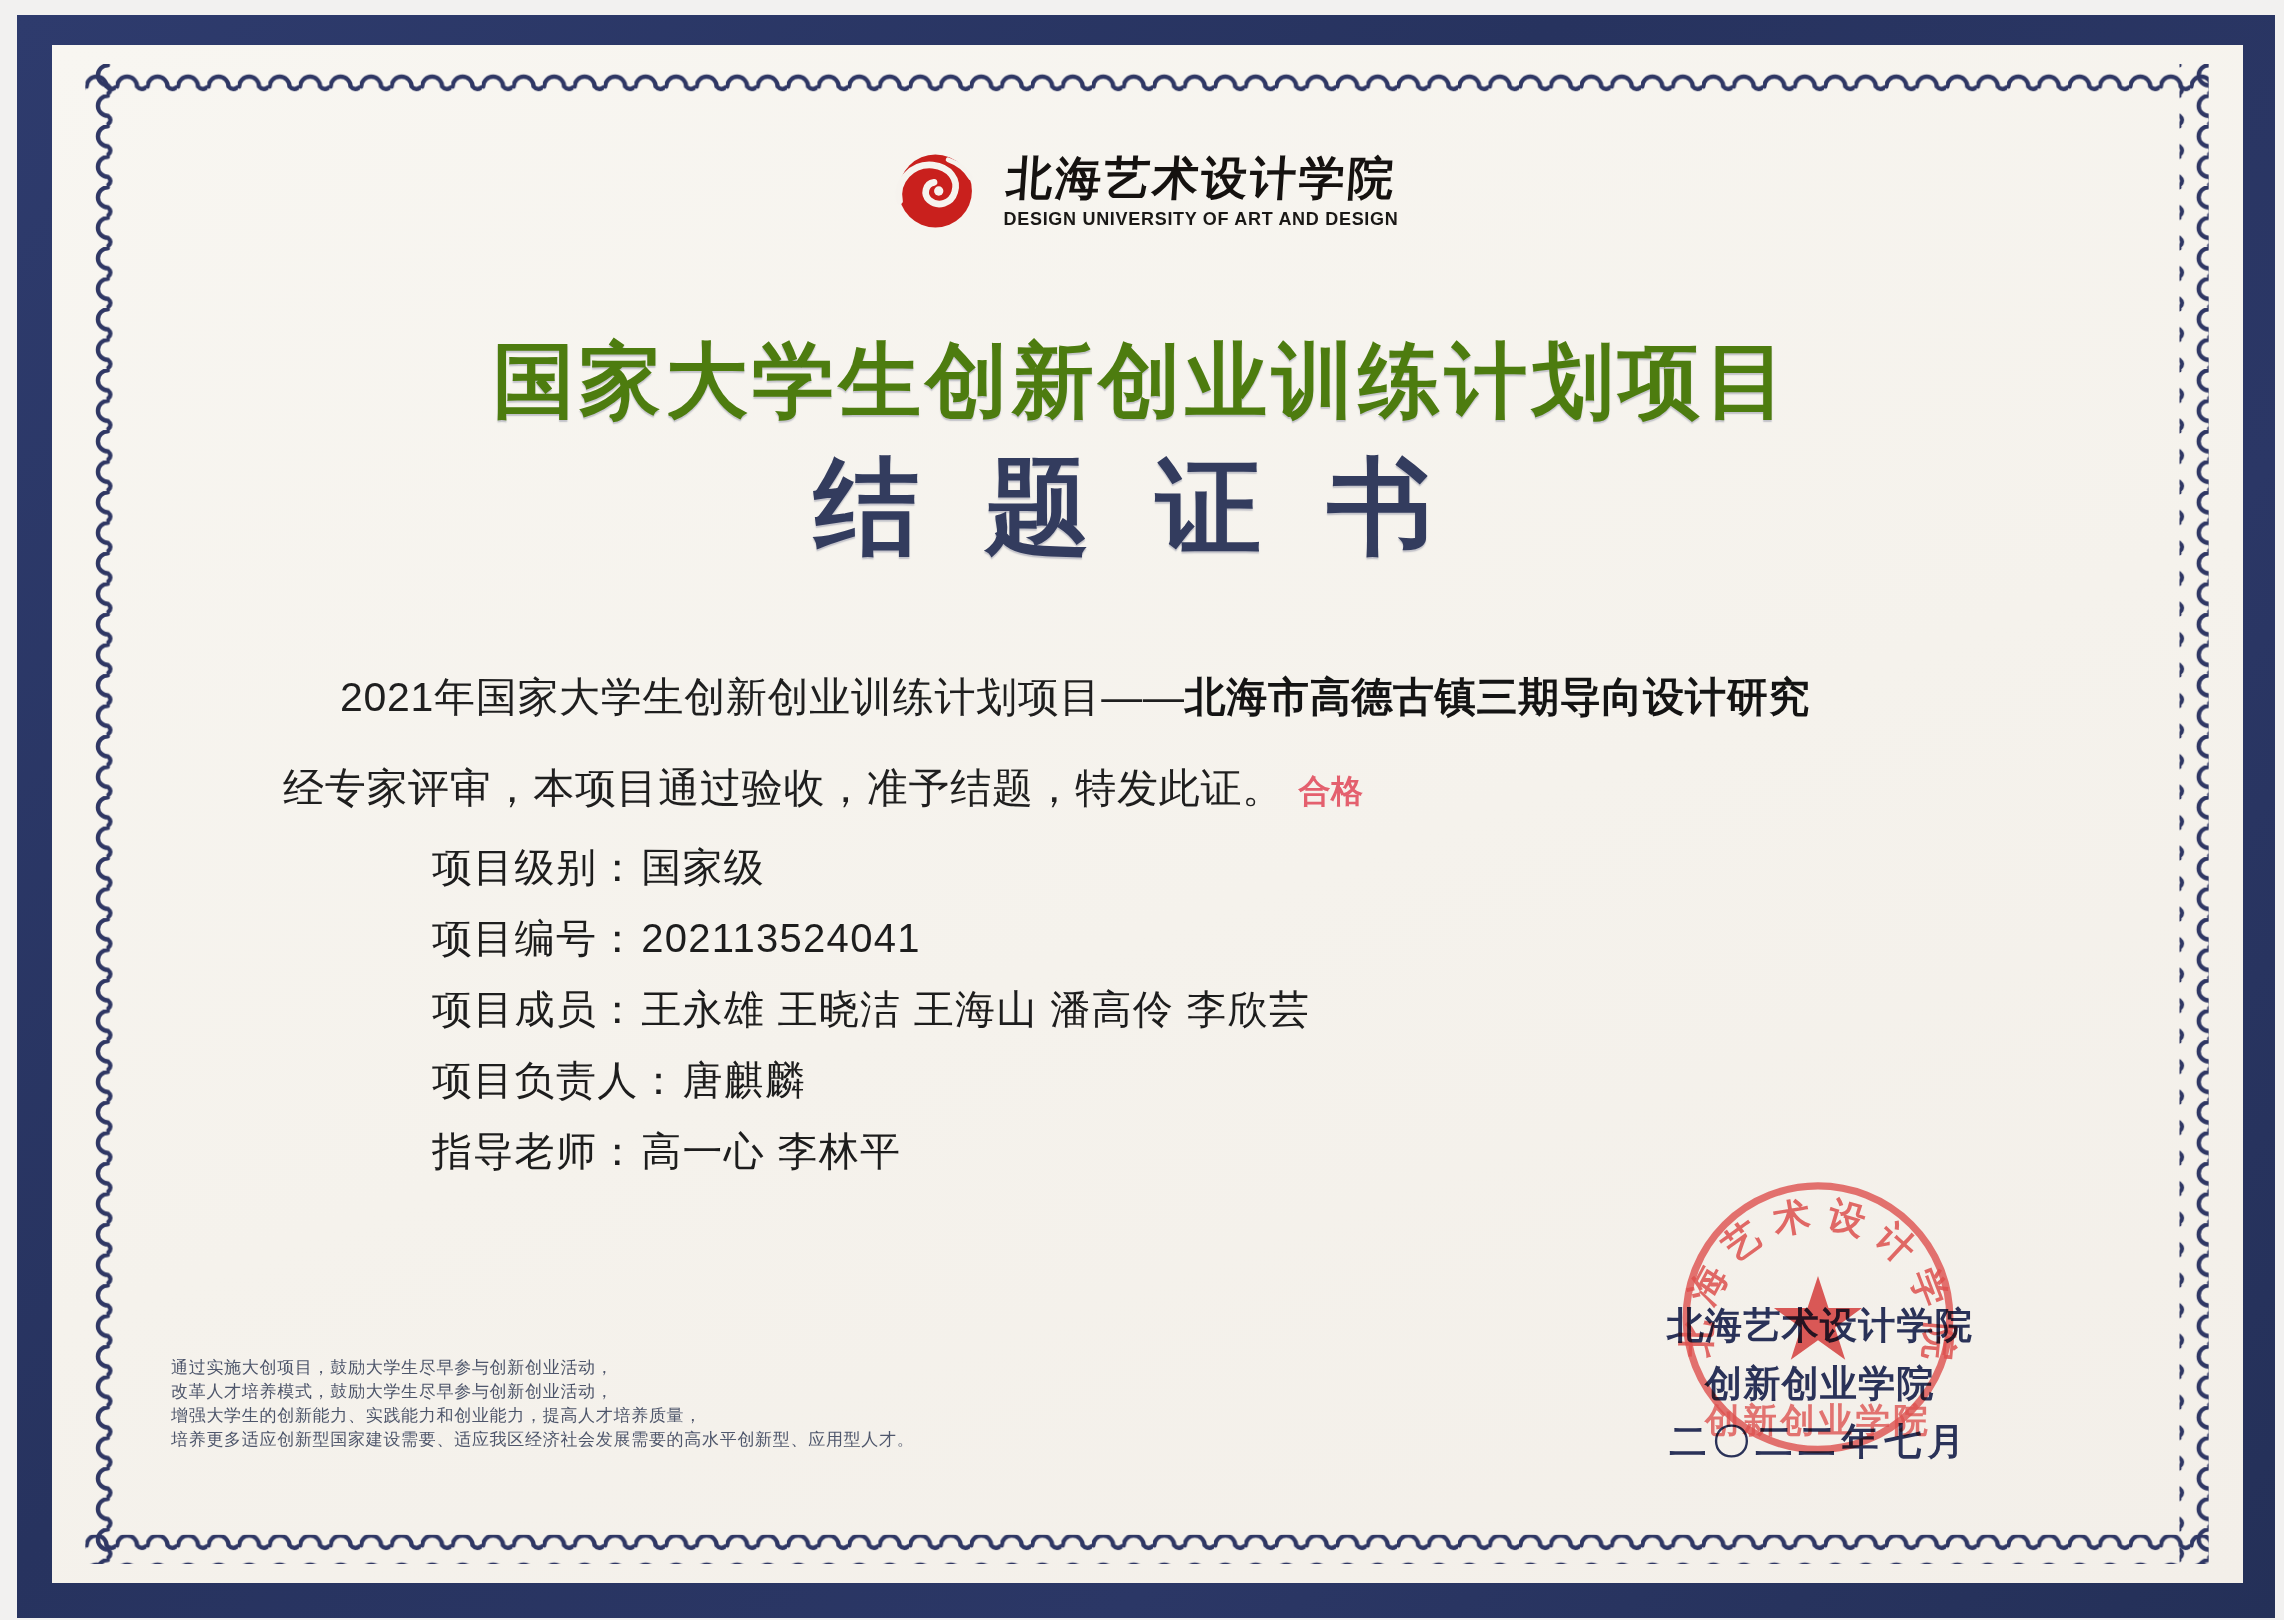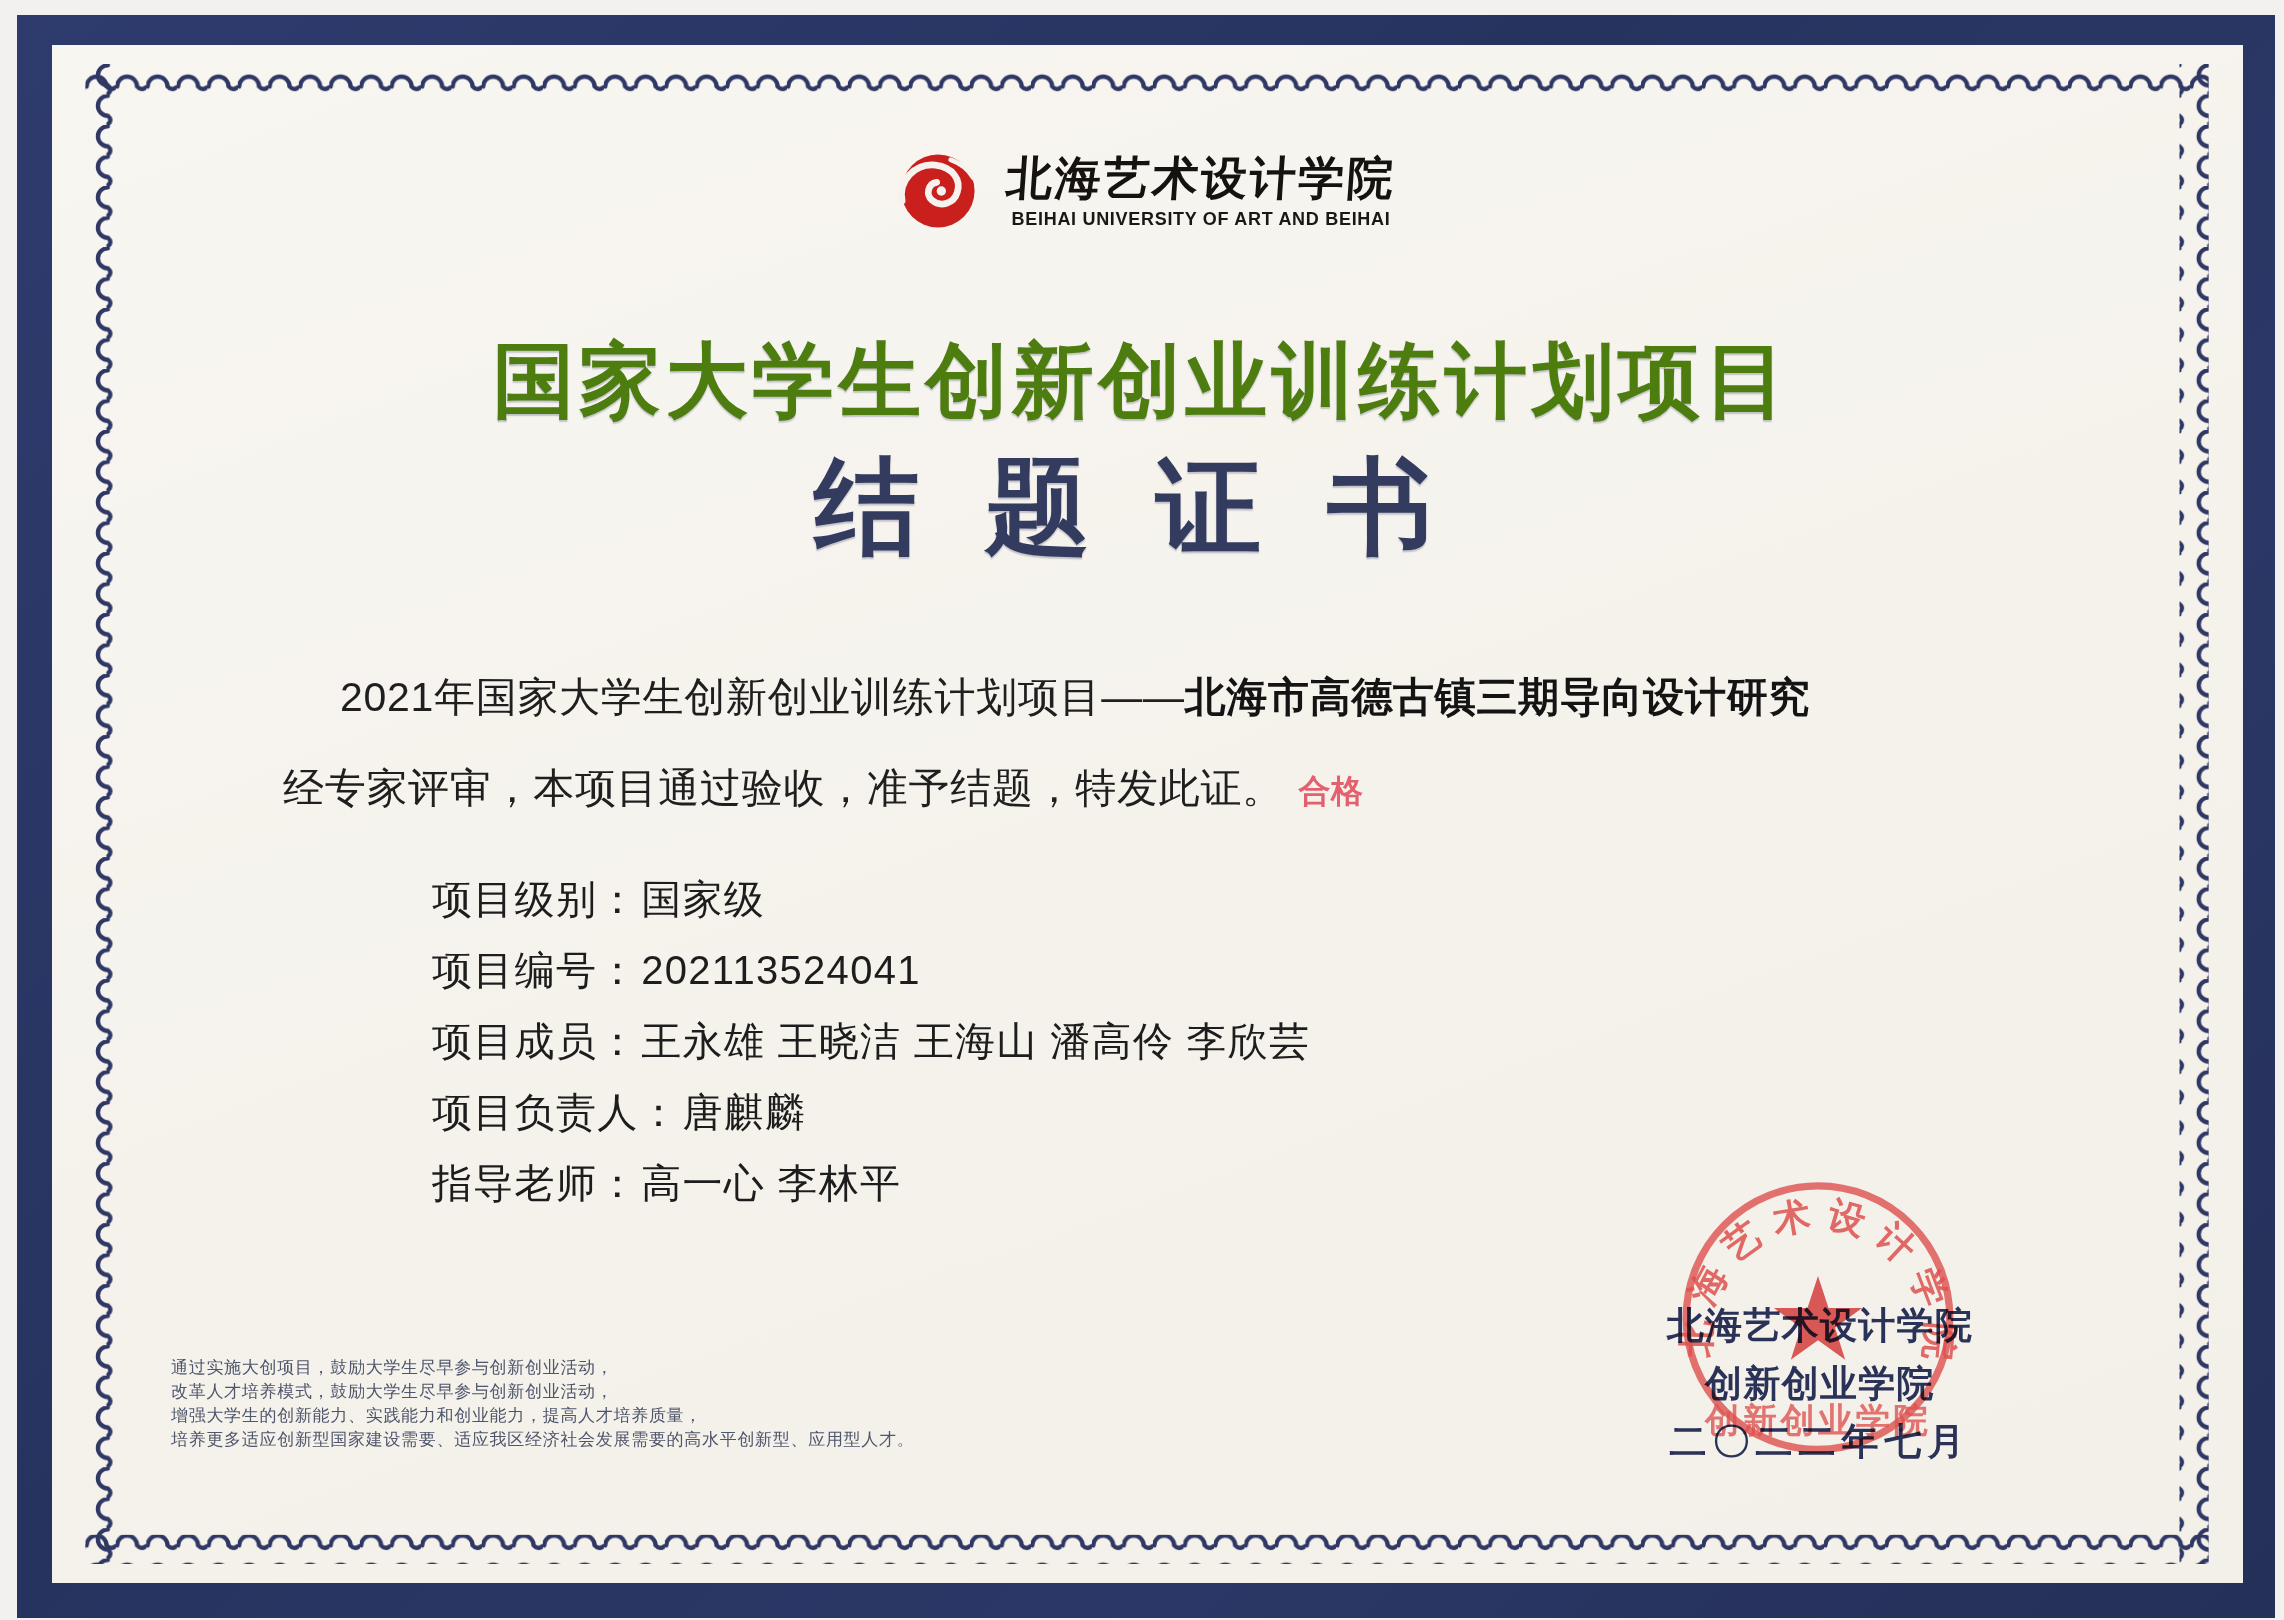--- a/index.html
+++ b/index.html
@@ -23,21 +23,21 @@
     color:#4d7c0f;letter-spacing:4.6px;text-shadow:0 2px 1.3px rgba(40,48,90,.25);}
   .title2{position:absolute;left:0;width:100%;top:450px;text-align:center;
     font-family:"Liberation Serif",serif;font-weight:700;font-size:105px;line-height:116px;
     color:#333c5e;letter-spacing:66px;padding-left:28px;box-sizing:border-box;
     text-shadow:0 2px 1.3px rgba(40,48,90,.25);}
   
   .body-line1{position:absolute;left:340px;top:664px;font-size:41px;line-height:66px;color:#1f1f1f;font-weight:500;letter-spacing:0.7px;white-space:nowrap;}
   .body-line1 .proj{font-weight:800;color:#141414;}
   .body-line2{position:absolute;left:283px;top:755px;font-size:41px;line-height:66px;color:#1f1f1f;font-weight:500;letter-spacing:0.7px;white-space:nowrap;}
   .grade{color:#e4606e;font-weight:700;font-size:32px;margin-left:14.6px;}
-  .details{position:absolute;left:432px;top:864px;}
+  .details{position:absolute;left:432px;top:832px;}
   .drow{font-size:40px;line-height:71px;color:#1d1d1d;font-weight:500;letter-spacing:1.3px;white-space:nowrap;}
   .drow .dval{margin-left:2.7px;}
   
   .footnote{position:absolute;left:171px;top:1356px;font-family:"Liberation Serif",serif;
     font-size:17px;line-height:24px;color:#4e566b;letter-spacing:0.7px;}
   
   .seal{position:absolute;left:1671px;top:1153px;mix-blend-mode:multiply;}
   .signature{position:absolute;left:1653px;top:1297px;width:334px;text-align:center;
     color:#2c3560;font-weight:600;font-size:37px;line-height:58px;letter-spacing:1.3px;mix-blend-mode:multiply;}
   .sigdate{letter-spacing:6px;}
@@ -67,21 +67,21 @@
 
   <div class="logo">
     <svg width="101" height="80" viewBox="0 0 152 120">
       <circle cx="75" cy="60" r="55" fill="#c9201d"></circle>
       <path d="M21,75 C15,45 40,18 71,21 C97,24 110,43 104,62 C99,79 79,85 66,74 C56,65 60,49 73,47" fill="none" stroke="#f6f3ee" stroke-width="10" stroke-linecap="round"></path>
       <path d="M128,40 C121,28 108,18 94,13" fill="none" stroke="#f6f3ee" stroke-width="7" stroke-linecap="round"></path>
       <circle cx="80" cy="60" r="7" fill="#f6f3ee"></circle>
     </svg>
     <div class="logo-text">
       <div class="logo-zh">北海艺术设计学院</div>
-      <div class="logo-en">BEIHAI UNIVERSITY OF ART AND BEIHAI</div>
+      <div class="logo-en">DESIGN UNIVERSITY OF ART AND DESIGN</div>
     </div>
   </div>
 
   <div class="title1">国家大学生创新创业训练计划项目</div>
   <div class="title2">结题证书</div>
 
   <div class="body-line1"><span>2021年国家大学生创新创业训练计划项目——</span><span class="proj">北海市高德古镇三期导向设计研究</span></div>
 
   <div class="body-line2"><span>经专家评审，本项目通过验收，准予结题，特发此证。</span><span class="grade">合格</span></div>
 

